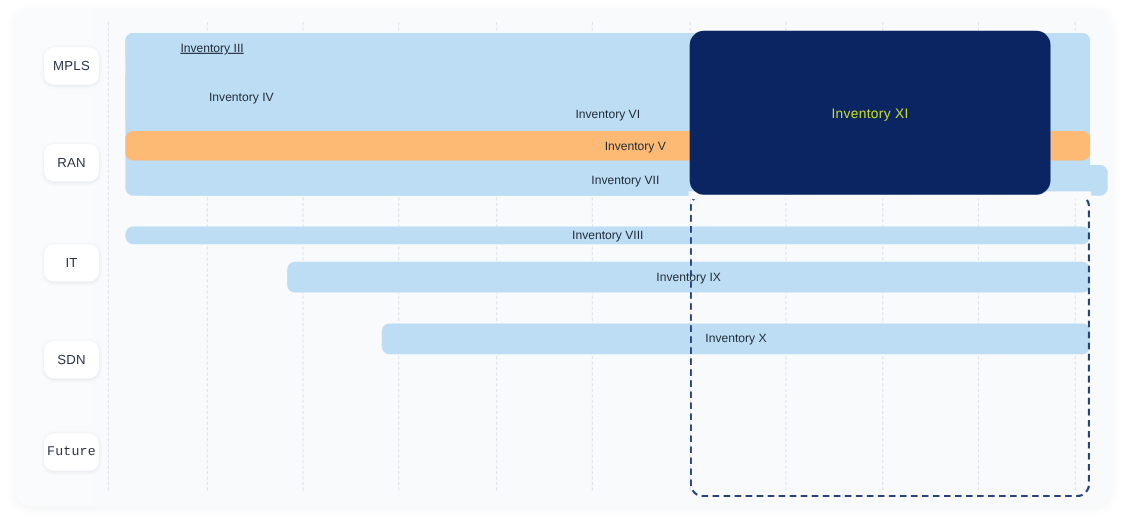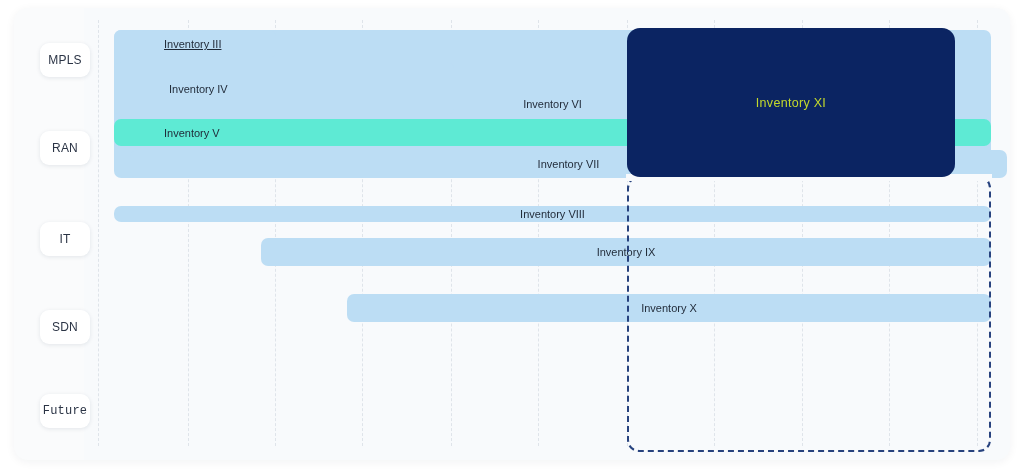--- a/index.html
+++ b/index.html
@@ -143,24 +143,24 @@
           <div class="gridline" style="left: 805px;"></div>
           <div class="gridline" style="left: 893px;"></div>
         </div>
       <div id="bars">
           <div class="bar behind" style="left: 30px; width: 877px; top: 22px; height: 148px; background: rgb(188, 221, 244); color: rgb(31, 41, 55);">
             <span class="bar-label">Inventory VI</span>
           </div>
           <div class="bar front" style="left: 30px; width: 162px; top: 22px; height: 28px; background: rgb(188, 221, 244); color: rgb(31, 41, 55); justify-content: flex-start; padding-left: 50px; text-decoration: underline;">
             <span class="bar-label">Inventory III</span>
           </div>
-          <div class="bar front" style="left: 30px; width: 340px; top: 54px; height: 53px; background: rgb(188, 221, 244); color: rgb(31, 41, 55); justify-content: flex-start; padding-left: 55px;">
+          <div class="bar front" style="left: 30px; width: 340px; top: 54px; height: 53px; background: rgb(188, 221, 244); color: rgb(31, 41, 55); justify-content: flex-start; padding-left: 76px;">
             <span class="bar-label">Inventory IV</span>
           </div>
-          <div class="bar front" style="left: 30px; width: 877px; top: 111px; height: 27px; background: #5eead4; color: rgb(31, 41, 55); justify-content: flex-start; padding-left: 50px;">
+          <div class="bar front" style="left: 30px; width: 877px; top: 111px; height: 27px; background: #fdba74; color: rgb(31, 41, 55); justify-content: center; padding-left: 50px;">
             <span class="bar-label">Inventory V</span>
           </div>
           <div class="bar front" style="left: 46px; width: 877px; top: 142px; height: 28px; background: rgb(188, 221, 244); color: rgb(31, 41, 55);">
             <span class="bar-label">Inventory VII</span>
           </div>
           <div class="bar front" style="left: 30px; width: 877px; top: 198px; height: 16px; background: rgb(188, 221, 244); color: rgb(31, 41, 55);">
             <span class="bar-label">Inventory VIII</span>
           </div>
           <div class="bar front" style="left: 177px; width: 730px; top: 230px; height: 28px; background: rgb(188, 221, 244); color: rgb(31, 41, 55);">
             <span class="bar-label">Inventory IX</span>

